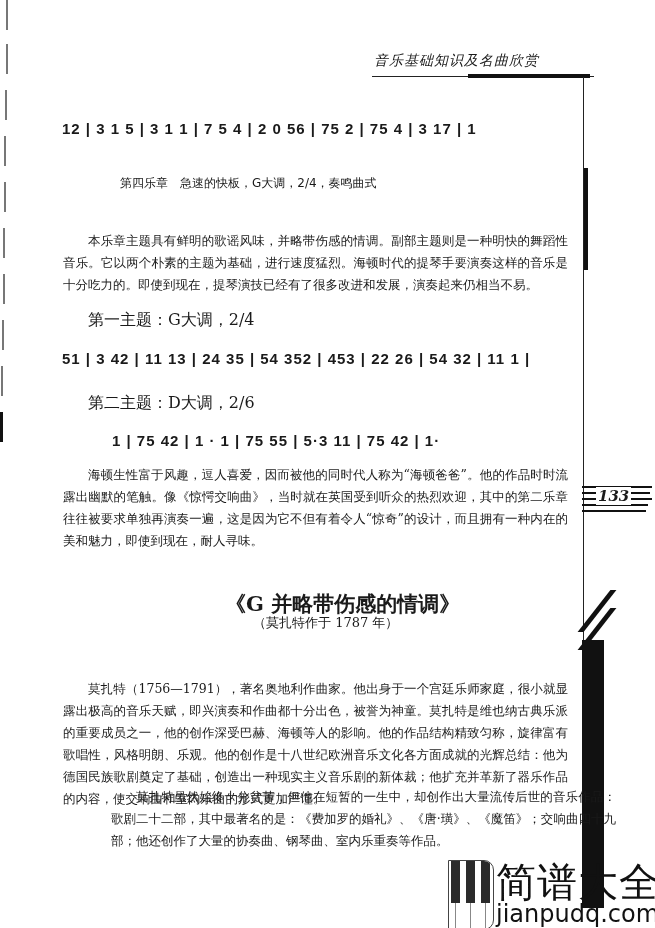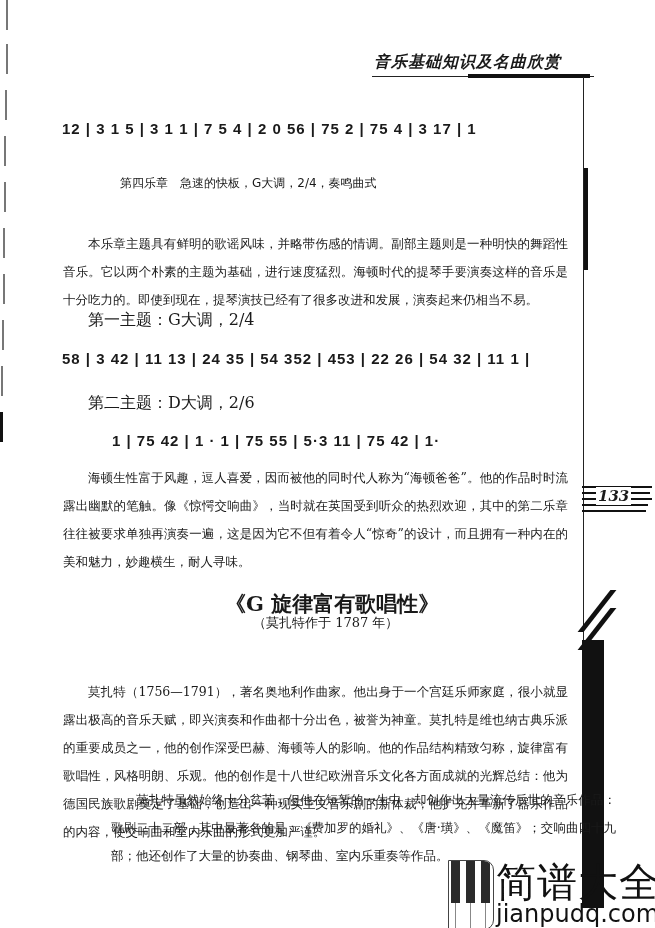--- a/index.html
+++ b/index.html
@@ -3,40 +3,40 @@
 <meta charset="utf-8">
 <style>
   html, body { margin: 0; padding: 0; background: #ffffff; }
   body { width: 655px; height: 928px; position: relative; overflow: hidden;
          font-family: "DejaVu Serif", serif; color: #1a1a1a; }
 
   .binding-marks { position: absolute; left: 0; top: 0; width: 12px; height: 928px; }
   .binding-marks span { position: absolute; width: 2px; height: 30px; background: #777; }
 
   .running-head { position: absolute; left: 372px; top: 46px; width: 222px; height: 34px; }
-  .running-head .title { position: absolute; left: 2px; top: 6px; font-size: 16px; font-weight: bold;
+  .running-head .title { position: absolute; left: 2px; top: 6px; font-size: 14px; font-weight: normal;
     font-style: italic; letter-spacing: 1px; white-space: nowrap; font-family: "DejaVu Serif", serif; }
   .running-head .rule-thin { position: absolute; left: 0; top: 30px; width: 222px; height: 1px; background: #222; }
   .running-head .rule-thick { position: absolute; left: 96px; top: 28px; width: 122px; height: 4px; background: #111; }
 
   .right-rule { position: absolute; left: 583px; top: 77px; width: 1px; height: 830px; background: #222; }
   .right-bar-top { position: absolute; left: 584px; top: 168px; width: 4px; height: 102px; background: #111; }
   .right-bar-bottom { position: absolute; left: 582px; top: 640px; width: 22px; height: 268px; background: #111; }
   .right-slash { position: absolute; width: 6px; height: 42px; background: #111; transform: skewX(-38deg); }
 
   .page-num { position: absolute; left: 582px; top: 483px; width: 74px; height: 30px; }
   .page-num .line { position: absolute; left: 0; height: 2px; background: #111; }
   .page-num .num { position: absolute; left: 14px; top: 4px; font-size: 15px; font-style: italic;
     font-weight: bold; background: #fff; padding: 0 2px; font-family: "DejaVu Serif", serif; text-align: center; }
 
   .score-line { position: absolute; font-family: "Liberation Sans", sans-serif; font-size: 15px;
     white-space: nowrap; letter-spacing: 1px; font-weight: bold; }
 
   .heading { position: absolute; font-size: 12px; white-space: nowrap; font-family: "DejaVu Sans", sans-serif; }
-  .para { position: absolute; left: 63px; width: 505px; font-size: 12.5px; line-height: 28px;
+  .para { position: absolute; left: 63px; width: 505px; font-size: 12.5px; line-height: 22px;
     text-indent: 2em; text-align: justify; font-family: "DejaVu Serif", serif; }
   .label { position: absolute; left: 88px; font-size: 16px; font-family: "DejaVu Serif", serif; }
 
   .piece-title { position: absolute; left: 225px; top: 590px; font-size: 21px; font-weight: bold;
     white-space: nowrap; font-family: "DejaVu Serif", serif; }
   .piece-sub { position: absolute; left: 253px; top: 614px; font-size: 13px; white-space: nowrap;
     font-family: "DejaVu Serif", serif; }
 
   .logo { position: absolute; left: 448px; top: 860px; width: 207px; height: 68px; }
   .logo .keys { position: absolute; left: 0; top: 0; width: 44px; height: 68px; background: #fff;
@@ -86,29 +86,29 @@
 </div>
 
 <div class="score-line" style="left:62px;top:120px;">12 | 3  1  5 | 3  1  1 | 7  5  4 | 2  0  56 | 75  2 | 75  4 | 3  17 | 1</div>
 
 <div class="heading" style="left:120px;top:175px;">第四乐章　急速的快板，G大调，2/4，奏鸣曲式</div>
 
 <div class="para" style="top:230px;">本乐章主题具有鲜明的歌谣风味，并略带伤感的情调。副部主题则是一种明快的舞蹈性音乐。它以两个朴素的主题为基础，进行速度猛烈。海顿时代的提琴手要演奏这样的音乐是十分吃力的。即使到现在，提琴演技已经有了很多改进和发展，演奏起来仍相当不易。</div>
 
 <div class="label" style="top:310px;">第一主题：G大调，2/4</div>
 
-<div class="score-line" style="left:62px;top:350px;">58 | 3  42 | 11  13 | 24  35 | 54  352 | 453 | 22  26 | 54  32 | 11  1 |</div>
+<div class="score-line" style="left:62px;top:350px;">51 | 3  42 | 11  13 | 24  35 | 54  352 | 453 | 22  26 | 54  32 | 11  1 |</div>
 
 <div class="label" style="top:393px;">第二主题：D大调，2/6</div>
 
 <div class="score-line" style="left:112px;top:432px;">1 | 75  42 | 1 · 1 | 75  55 | 5·3  11 | 75  42 | 1·</div>
 
-<div class="para" style="top:464px;">海顿生性富于风趣，逗人喜爱，因而被他的同时代人称为“海顿爸爸”。他的作品时时流露出幽默的笔触。像《惊愕交响曲》，当时就在英国受到听众的热烈欢迎，其中的第二乐章往往被要求单独再演奏一遍，这是因为它不但有着令人“惊奇”的设计，而且拥有一种内在的美和魅力，妙趣横生，耐人寻味。</div>
+<div class="para" style="top:464px;">海顿生性富于风趣，逗人喜爱，因而被他的同时代人称为“海顿爸爸”。他的作品时时流露出幽默的笔触。像《惊愕交响曲》，当时就在英国受到听众的热烈欢迎，其中的第二乐章往往被要求单独再演奏一遍，这是因为它不但有着令人“惊奇”的设计，而且拥有一种内在的美和魅力，即使到现在，耐人寻味。</div>
 
-<div class="piece-title">《G 旋律富有歌唱性》</div>
+<div class="piece-title">《G 并略带伤感的情调》</div>
 <div class="piece-sub">（莫扎特作于 1787 年）</div>
 
 <div class="para" style="top:678px;">莫扎特（1756—1791），著名奥地利作曲家。他出身于一个宫廷乐师家庭，很小就显露出极高的音乐天赋，即兴演奏和作曲都十分出色，被誉为神童。莫扎特是维也纳古典乐派的重要成员之一，他的创作深受巴赫、海顿等人的影响。他的作品结构精致匀称，旋律富有歌唱性，风格明朗、乐观。他的创作是十八世纪欧洲音乐文化各方面成就的光辉总结：他为德国民族歌剧奠定了基础，创造出一种现实主义音乐剧的新体裁；他扩充并革新了器乐作品的内容，使交响曲和室内乐曲的形式更加严谨。</div>
 <div class="para" style="top:786px;margin-left:48px;">莫扎特虽然始终十分贫苦，但他在短暂的一生中，却创作出大量流传后世的音乐作品：歌剧二十二部，其中最著名的是：《费加罗的婚礼》、《唐·璜》、《魔笛》；交响曲四十九部；他还创作了大量的协奏曲、钢琴曲、室内乐重奏等作品。</div>
 
 <div class="logo">
   <div class="keys">
     <i style="left:2px;"></i>
       <i style="left:17px;"></i>
       <i style="left:32px;"></i>

